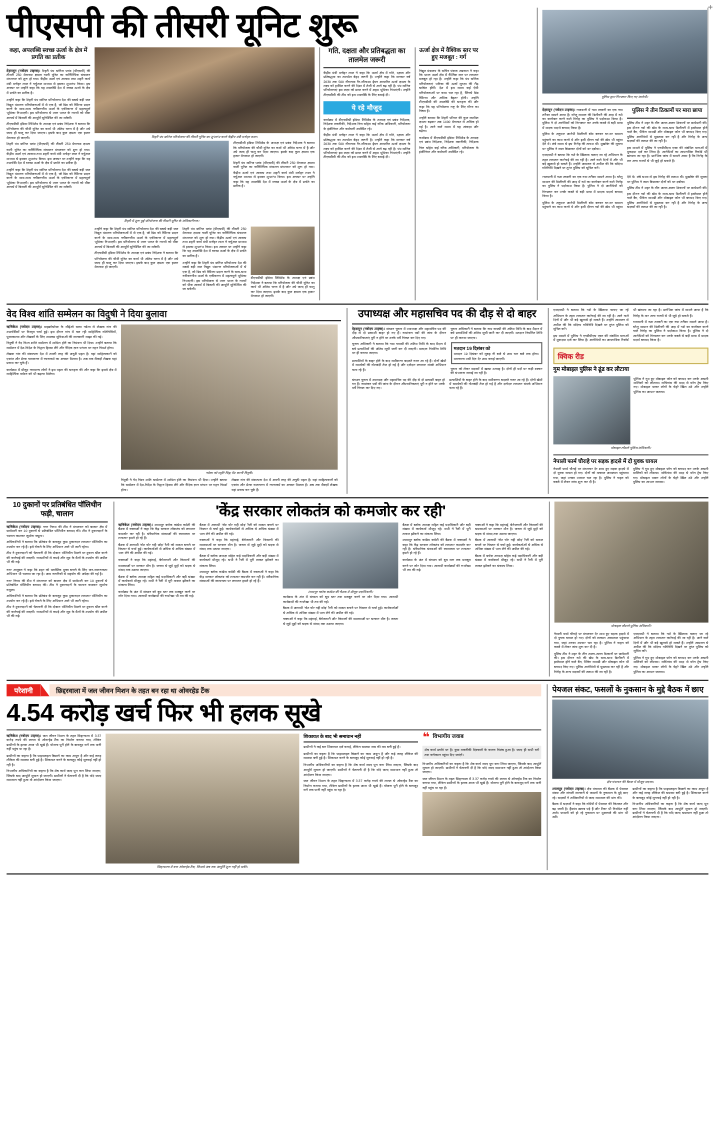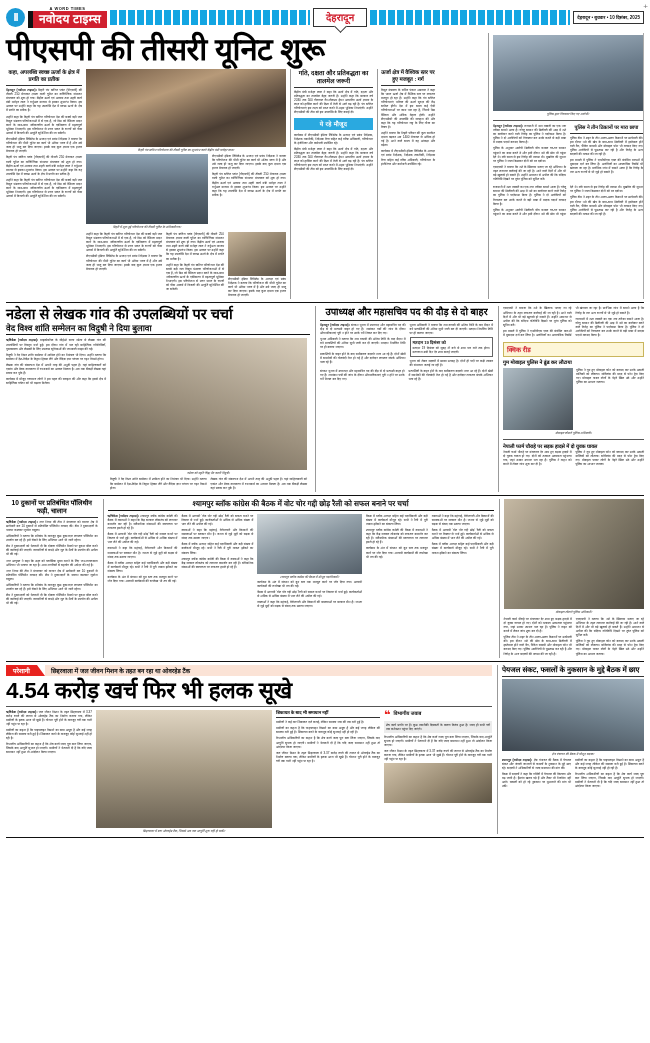--- a/index.html
+++ b/index.html
@@ -145,31 +145,20 @@
   .greybox { background:#ececec; padding:2px; }
 
   .col-rule { border-right:0.7px solid #aaa; }
   .footer-rule { border-top:1.6px solid #111; margin-top:3px; }
 </style>
 </head>
 <body>
 
 <div class="page">
 
-  <div class="masthead">
-    <div class="logo-circle">II</div>
-    <div class="logo-box">
-      <div class="logo-kicker">A WORD TIMES</div>
-      <div class="logo-main">नवोदय टाइम्स</div>
-    </div>
-    <div class="bar-stripes"></div>
-    <div class="edition-tab">देहरादून</div>
-    <div class="bar-stripes"></div>
-    <div class="dateline">देहरादून • बुधवार • 10 दिसंबर, 2025</div>
-  </div>
   <div class="plus-mark">+</div>
 
   <div class="lead-wrap">
 
     <div class="lead-left">
       <div class="lead-head">पीएसपी की तीसरी यूनिट शुरू</div>
 
       <div class="lead-cols">
 
         <div class="lc lc1">
@@ -262,21 +251,20 @@
         <p>पुलिस टीम ने शहर के तीन अलग-अलग ठिकानों पर छापेमारी की। इस दौरान नशे की खेप के साथ-साथ डिलीवरी में इस्तेमाल होने वाले बैग, पैकिंग सामग्री और मोबाइल फोन भी बरामद किए गए। पुलिस आरोपियों से पूछताछ कर रही है और गिरोह के अन्य सदस्यों की तलाश की जा रही है।</p>
       </div>
     </div>
   </div>
 
   <div class="hr-thick"></div>
 
   <div style="display:flex;gap:5px">
 
     <div style="width:305px">
-      <div class="sec-head-xl">नडेला से लेखक गांव की उपलब्धियों पर चर्चा</div>
       <div class="sec-sub">वेद विश्व शांति सम्मेलन का विदुषी ने दिया बुलावा</div>
       <div style="display:flex;gap:4px;margin-top:3px">
         <div style="width:100px" class="body-txt">
           <p><span class="byline">ऋषिकेश (नवोदय टाइम्स)।</span>
              <span>माइक्रोसॉफ्ट के सीईओ सत्या नडेला से लेखक गांव की उपलब्धियों पर विस्तृत चर्चा हुई। इस दौरान गांव में चल रही साहित्यिक गतिविधियों, पुस्तकालय और लेखकों के लिए उपलब्ध सुविधाओं की जानकारी साझा की गई।</span></p>
           <p>विदुषी ने वेद विश्व शांति सम्मेलन में शामिल होने का निमंत्रण भी दिया। उन्होंने बताया कि सम्मेलन में देश-विदेश के विद्वान हिस्सा लेंगे और वैदिक ज्ञान परंपरा पर गहन विमर्श होगा।</p>
           <p>लेखक गांव की संकल्पना देश में अपनी तरह की अनूठी पहल है। यहां साहित्यकारों को एकांत और प्रेरक वातावरण में रचनाकर्म का अवसर मिलता है। अब तक सैकड़ों लेखक यहां प्रवास कर चुके हैं।</p>
           <p>कार्यक्रम में मौजूद गणमान्य लोगों ने इस पहल की सराहना की और कहा कि इससे क्षेत्र में साहित्यिक पर्यटन को भी बढ़ावा मिलेगा।</p>
         </div>
         <div style="width:197px">
@@ -359,21 +347,21 @@
         <p>अधिकारियों ने बताया कि प्रतिबंध के बावजूद कुछ दुकानदार लगातार पॉलिथीन का उपयोग कर रहे हैं। इसे रोकने के लिए अभियान आगे भी जारी रहेगा।</p>
         <p>टीम ने दुकानदारों को चेतावनी दी कि दोबारा पॉलिथीन मिलने पर दुकान सील करने की कार्रवाई की जाएगी। व्यापारियों से कपड़े और जूट के थैलों के उपयोग की अपील भी की गई।</p>
         <p>नगर आयुक्त ने कहा कि शहर को प्लास्टिक मुक्त बनाने के लिए जन-जागरूकता अभियान भी चलाया जा रहा है। आम नागरिकों से सहयोग की अपेक्षा की गई है।</p>
         <p>नगर निगम की टीम ने मंगलवार को बाजार क्षेत्र में छापेमारी कर 10 दुकानों से प्रतिबंधित पॉलिथीन बरामद की। टीम ने दुकानदारों के चालान काटकर जुर्माना वसूला।</p>
         <p>अधिकारियों ने बताया कि प्रतिबंध के बावजूद कुछ दुकानदार लगातार पॉलिथीन का उपयोग कर रहे हैं। इसे रोकने के लिए अभियान आगे भी जारी रहेगा।</p>
         <p>टीम ने दुकानदारों को चेतावनी दी कि दोबारा पॉलिथीन मिलने पर दुकान सील करने की कार्रवाई की जाएगी। व्यापारियों से कपड़े और जूट के थैलों के उपयोग की अपील भी की गई।</p>
       </div>
     </div>
 
     <div style="width:391px;border-left:0.7px solid #999;padding-left:4px">
-      <div class="quote-sub">श्यामपुर ब्लॉक कांग्रेस की बैठक में वोट चोर गद्दी छोड़ रैली को सफल बनाने पर चर्चा</div>
+      <div class="quote-head">'केंद्र सरकार लोकतंत्र को कमजोर कर रही'</div>
       <div style="display:flex;gap:4px;margin-top:3px">
         <div style="width:70px" class="body-txt">
           <p><span class="byline">ऋषिकेश (नवोदय टाइम्स)।</span>
              <span>श्यामपुर ब्लॉक कांग्रेस कमेटी की बैठक में वक्ताओं ने कहा कि केंद्र सरकार लोकतंत्र को लगातार कमजोर कर रही है। संवैधानिक संस्थाओं की स्वायत्तता पर लगातार हमले हो रहे हैं।</span></p>
           <p>बैठक में आगामी 'वोट चोर गद्दी छोड़' रैली को सफल बनाने पर विस्तार से चर्चा हुई। कार्यकर्ताओं से अधिक से अधिक संख्या में भाग लेने की अपील की गई।</p>
           <p>वक्ताओं ने कहा कि महंगाई, बेरोजगारी और किसानों की समस्याओं पर सरकार मौन है। जनता से जुड़े मुद्दों को सड़क से संसद तक उठाया जाएगा।</p>
           <p>बैठक में ब्लॉक अध्यक्ष सहित कई पदाधिकारी और बड़ी संख्या में कार्यकर्ता मौजूद रहे। सभी ने रैली में पूरी ताकत झोंकने का संकल्प लिया।</p>
           <p>कार्यक्रम के अंत में संगठन को बूथ स्तर तक मजबूत करने पर जोर दिया गया। आगामी कार्यक्रमों की रूपरेखा भी तय की गई।</p>
         </div>
         <div style="width:72px" class="body-txt">

